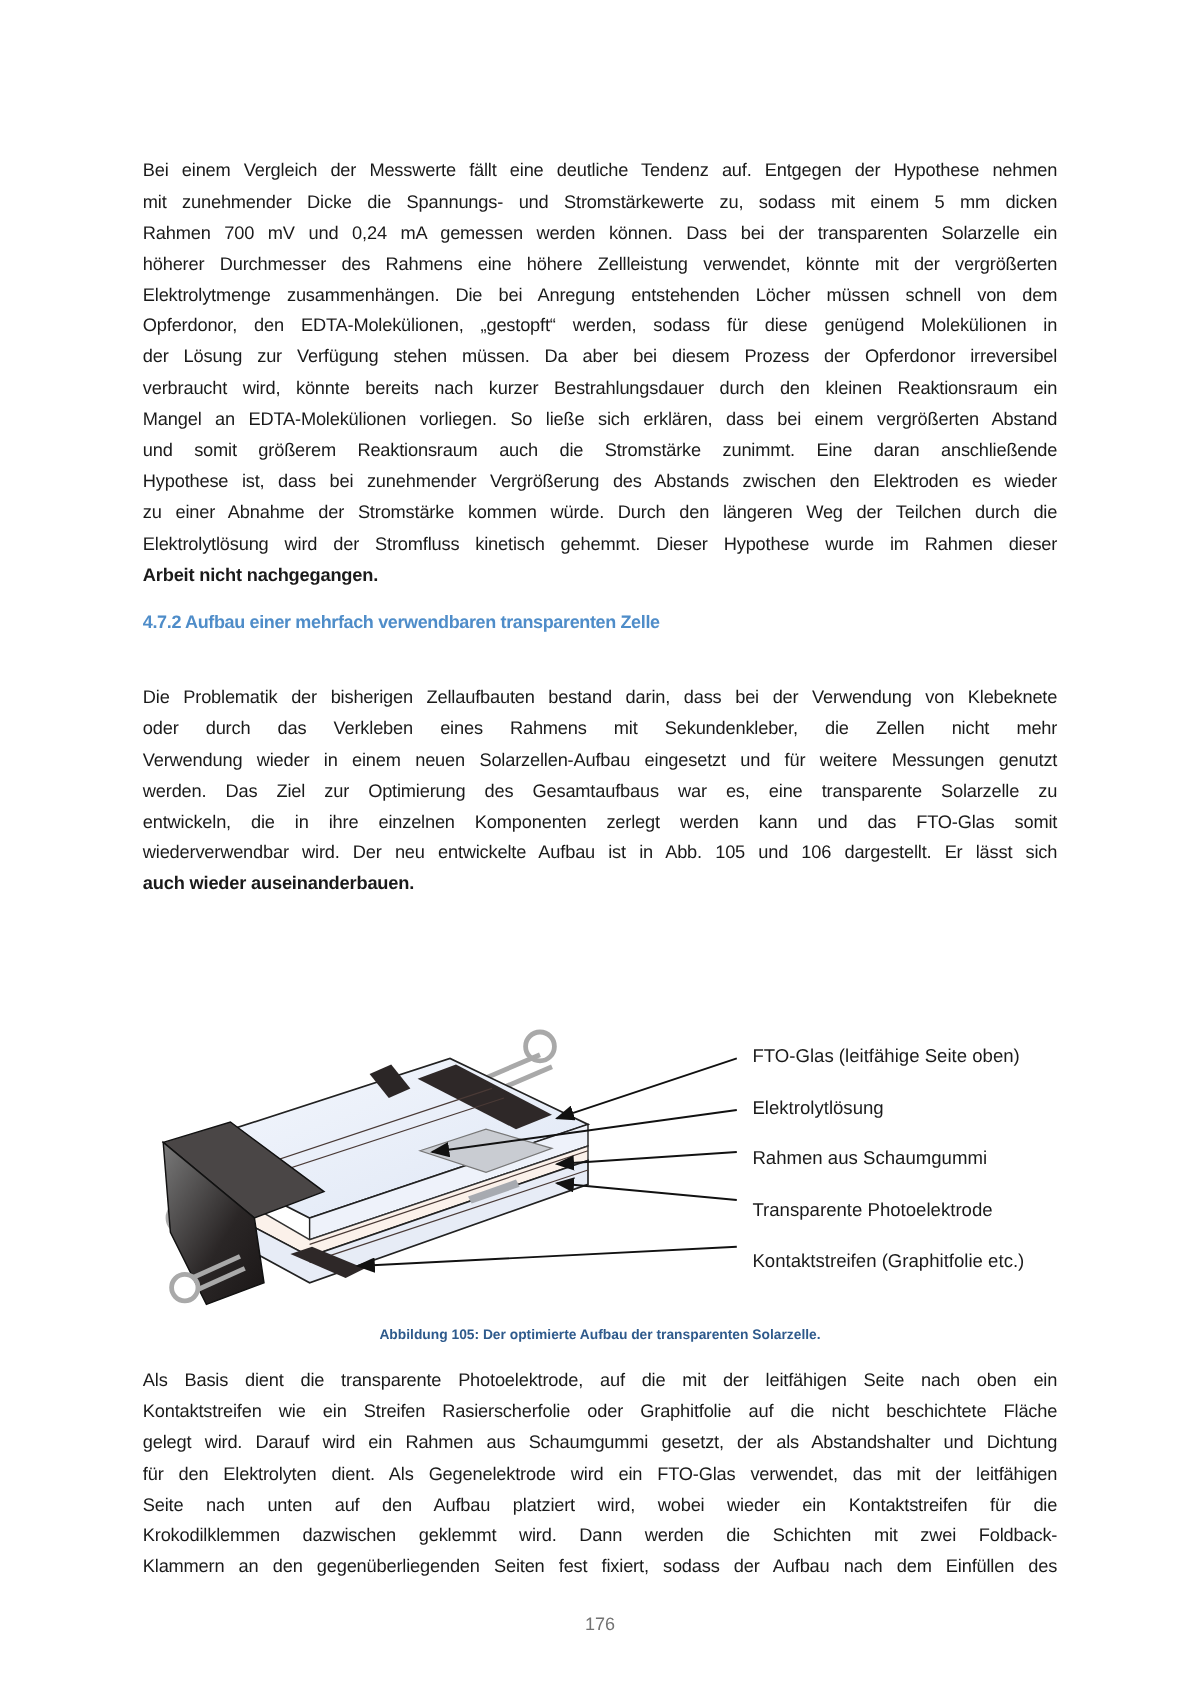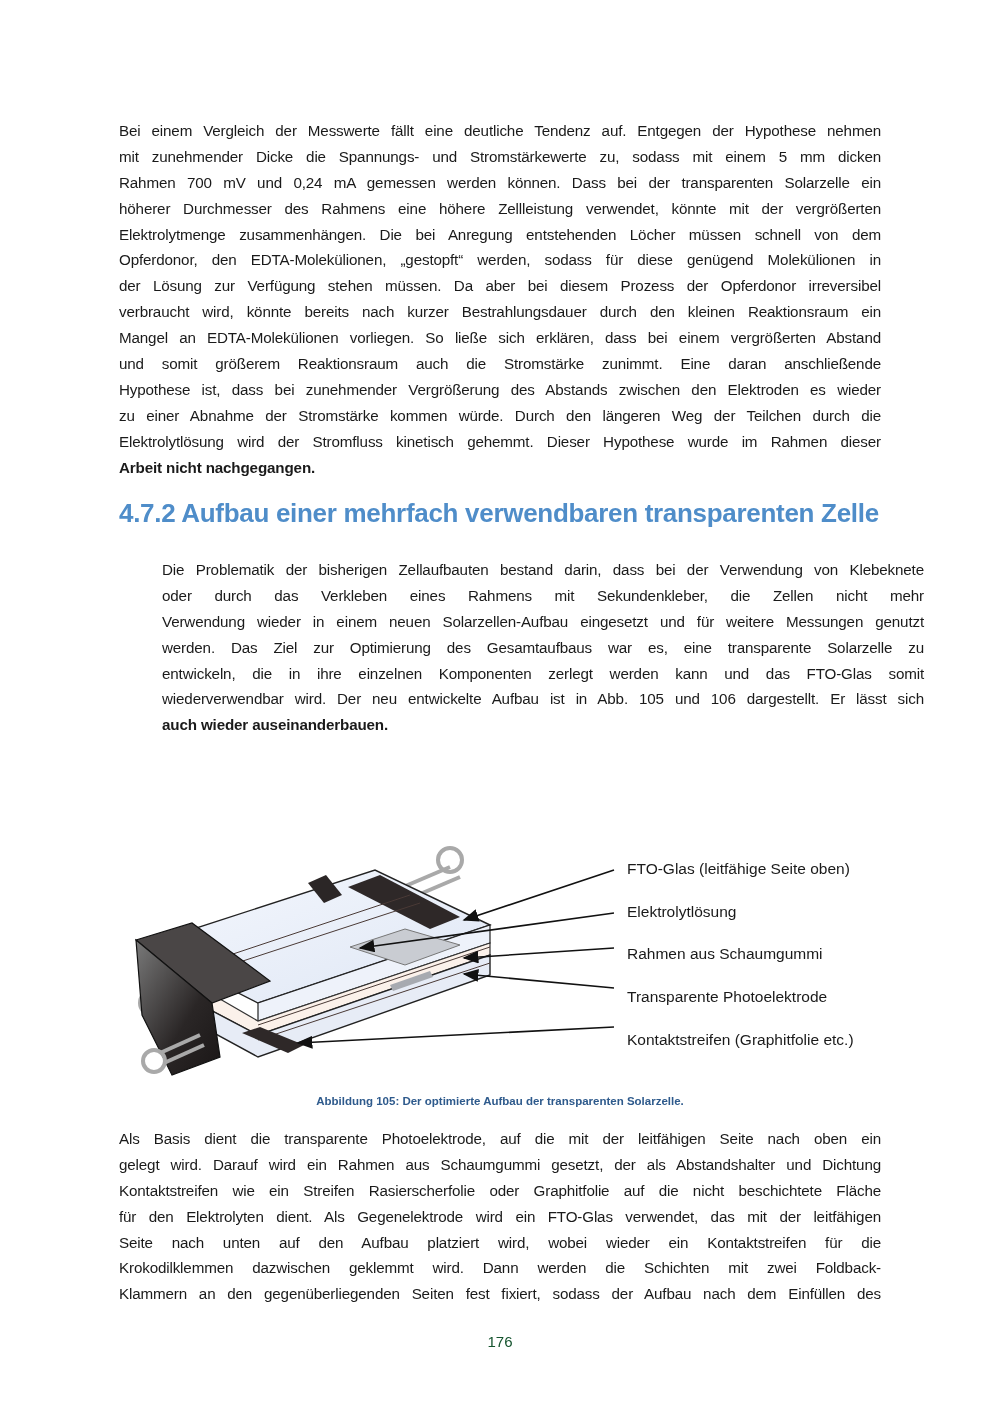--- a/index.html
+++ b/index.html
@@ -1,55 +1,55 @@
 <!DOCTYPE html>
 <html><head>
   <meta charset="utf-8">
   <style>
     html, body { margin: 0; padding: 0; background: #ffffff; }
     body { width: 1000px; height: 1414px; position: relative; overflow: hidden; }
-    .page { position: absolute; left: 0; top: 0; width: 1000px; height: 1018px; background: #fff; }
+    .page { position: absolute; left: 0; top: 12px; width: 1000px; height: 1018px; background: #fff; }
     .text {
       font-family: "Liberation Sans", sans-serif;
       font-size: 15.2px;
       color: #1a1a1a;
       letter-spacing: -0.15px;
     }
     .para {
       position: absolute;
       left: 119px;
       width: 762px;
       line-height: 25.9px;
       text-align: justify;
       margin: 0;
     }
     .para .ln { display: block; text-align: justify; text-align-last: justify; white-space: nowrap; height: 25.9px; }
     .para .ln.last { text-align-last: left; font-weight: bold; }
     #p1 { top: 118px; }
-    #p2 { top: 557px; margin-left: 43px; }
+    #p2 { top: 557px; }
     #p3 { top: 1126px; }
     .heading {
       position: absolute; left: 119px; top: 498px;
       font-family: "Liberation Sans", sans-serif;
-      font-weight: bold; font-size: 26px; color: #4f8dc9; letter-spacing: -0.3px;
+      font-weight: bold; font-size: 15px; color: #4f8dc9; letter-spacing: -0.3px;
       margin: 0;
     }
     .figure { position: absolute; left: 130px; top: 835px; width: 770px; height: 250px; }
     .fig-labels { position: absolute; left: 627px; top: 858px; }
     .fig-label {
       position: absolute; left: 0; white-space: nowrap;
       font-family: "Liberation Sans", sans-serif; font-size: 15.5px; color: #1a1a1a;
     }
     .caption {
       position: absolute; left: 0; width: 1000px; top: 1095px; text-align: center;
       font-family: "Liberation Sans", sans-serif; font-weight: bold; font-size: 11.5px; color: #2e5a8c;
     }
     .page-number {
       position: absolute; left: 0; width: 1000px; top: 1333px; text-align: center;
-      font-family: "Liberation Sans", sans-serif; font-size: 15px; color: #14532d;
+      font-family: "Liberation Sans", sans-serif; font-size: 15px; color: #737373;
     }
   </style>
 </head>
 <body>
 
 <div class="page">
 
   <div class="para text" id="p1">
       <span class="ln">Bei einem Vergleich der Messwerte fällt eine deutliche Tendenz auf. Entgegen der Hypothese nehmen</span>
       <span class="ln">mit zunehmender Dicke die Spannungs- und Stromstärkewerte zu, sodass mit einem 5 mm dicken</span>
@@ -157,22 +157,22 @@
     <span class="fig-label" style="top:45px">Elektrolytlösung</span>
     <span class="fig-label" style="top:87px">Rahmen aus Schaumgummi</span>
     <span class="fig-label" style="top:130px">Transparente Photoelektrode</span>
     <span class="fig-label" style="top:173px">Kontaktstreifen (Graphitfolie etc.)</span>
   </div>
 
   <div class="caption">Abbildung 105: Der optimierte Aufbau der transparenten Solarzelle.</div>
 
   <div class="para text" id="p3">
       <span class="ln">Als Basis dient die transparente Photoelektrode, auf die mit der leitfähigen Seite nach oben ein</span>
+      <span class="ln">Kontaktstreifen wie ein Streifen Rasierscherfolie oder Graphitfolie auf die nicht beschichtete Fläche</span>
       <span class="ln">gelegt wird. Darauf wird ein Rahmen aus Schaumgummi gesetzt, der als Abstandshalter und Dichtung</span>
-      <span class="ln">Kontaktstreifen wie ein Streifen Rasierscherfolie oder Graphitfolie auf die nicht beschichtete Fläche</span>
       <span class="ln">für den Elektrolyten dient. Als Gegenelektrode wird ein FTO-Glas verwendet, das mit der leitfähigen</span>
       <span class="ln">Seite nach unten auf den Aufbau platziert wird, wobei wieder ein Kontaktstreifen für die</span>
       <span class="ln">Krokodilklemmen dazwischen geklemmt wird. Dann werden die Schichten mit zwei Foldback-</span>
       <span class="ln">Klammern an den gegenüberliegenden Seiten fest fixiert, sodass der Aufbau nach dem Einfüllen des</span>
     </div>
 
   <div class="page-number">176</div>
 </div>
 
 </body></html>

